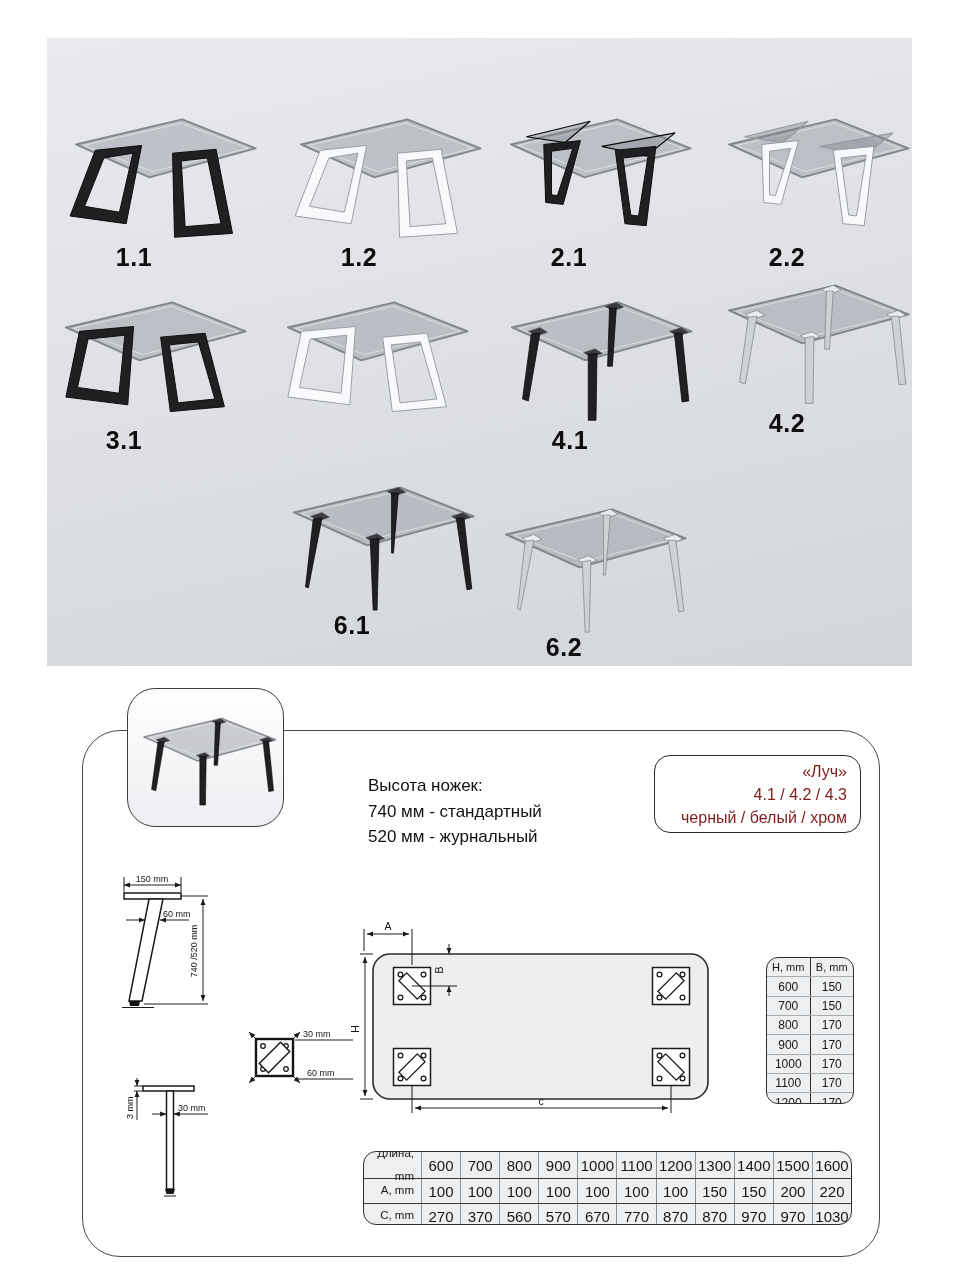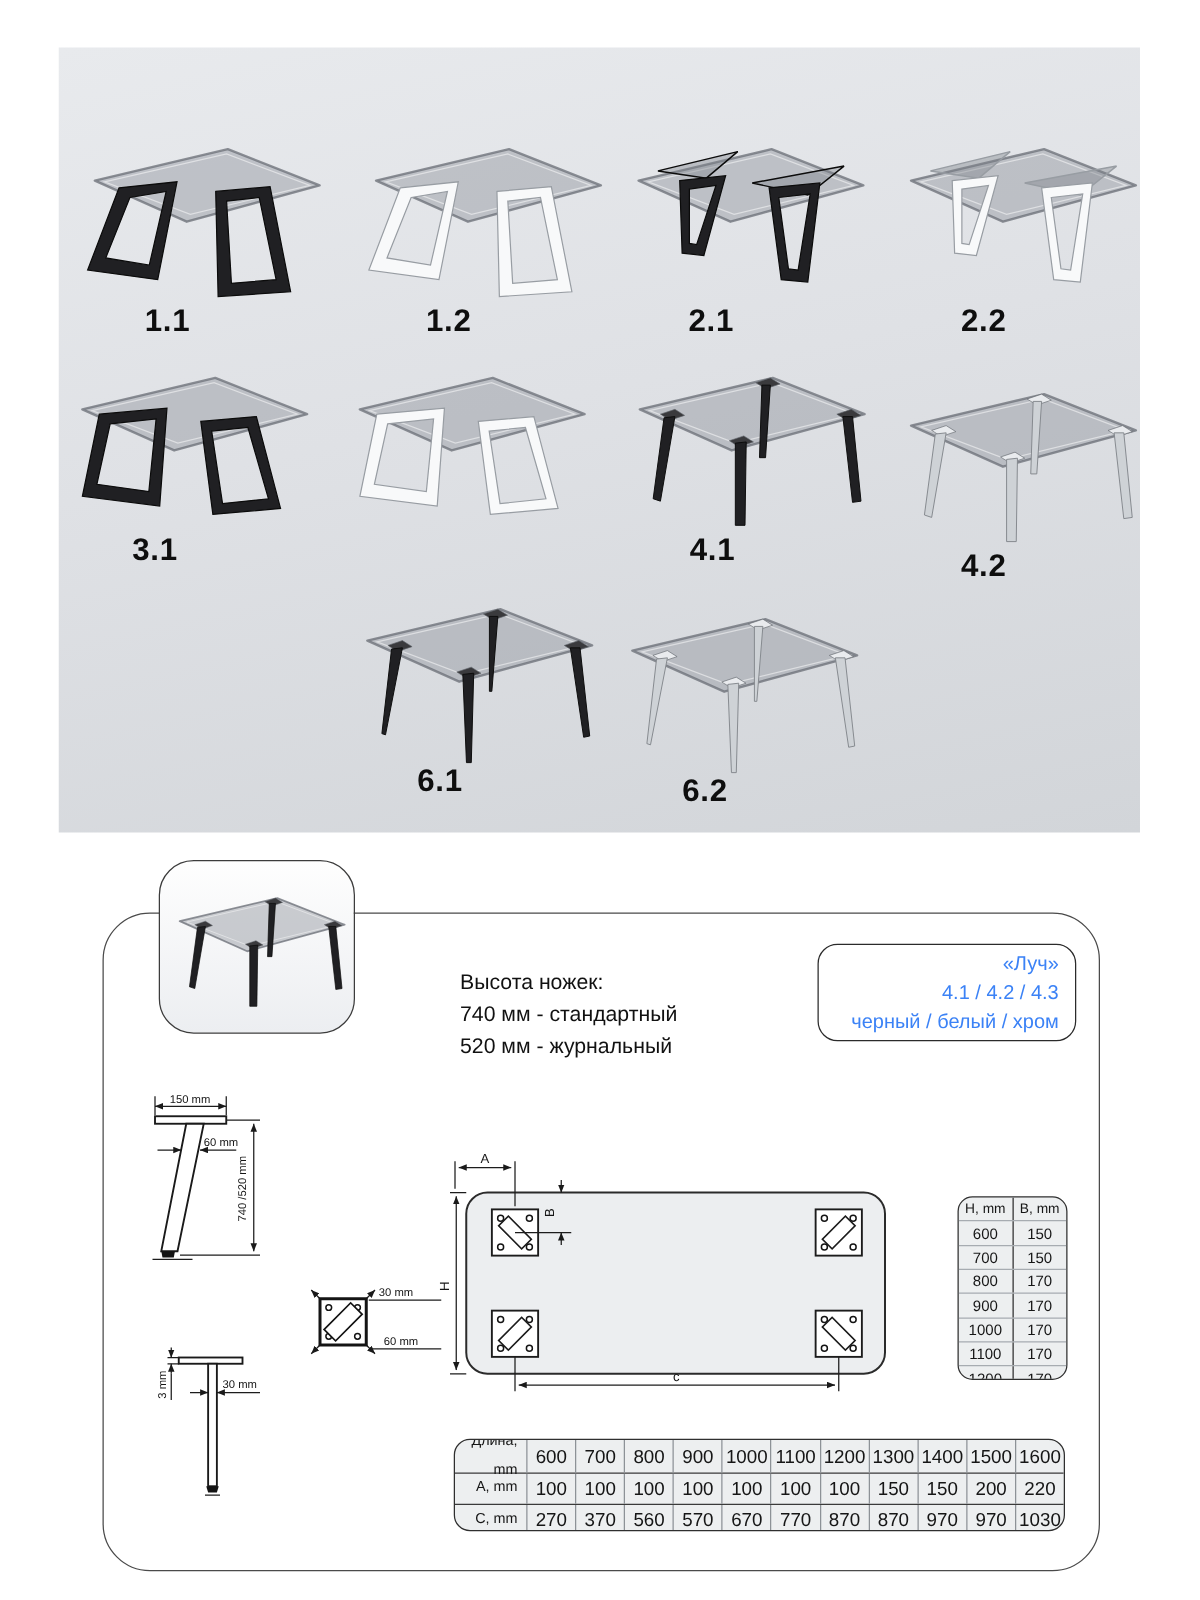--- a/index.html
+++ b/index.html
@@ -17,21 +17,21 @@
   
   .card{position:absolute;left:82px;top:730px;width:796px;height:525px;background:#fff;
         border:1.5px solid #4a4a4a;border-radius:38px;}
   .thumb{position:absolute;left:127px;top:688px;width:157px;height:139px;box-sizing:border-box;
          border:1.7px solid #3c3c3c;border-radius:28px;padding:5px 3px;
          background:linear-gradient(180deg,#fefefe,#eceef1);}
   .thumb svg{display:block;width:100%;height:100%;}
   .height-info{position:absolute;left:285px;top:42px;font-size:17px;line-height:25.5px;color:#111;}
   .luch-box{position:absolute;left:571px;top:24px;width:207px;height:78px;box-sizing:border-box;
             border:1.7px solid #2b2b2b;border-radius:16px;display:flex;flex-direction:column;
-            justify-content:center;text-align:right;padding-right:13px;font-size:16px;line-height:23px;color:#3b82f6;}
+            justify-content:center;text-align:right;padding-right:13px;font-size:16px;line-height:23px;color:#7f1d1d;}
 
   
   .drw{position:absolute;}
   .dl{stroke:#1c1c1c;stroke-width:1;fill:none;}
   .part{fill:#fff;stroke:#1a1a1a;stroke-width:1.5;}
   .hole{fill:#fff;stroke:#141414;stroke-width:1.2;}
   .dim{font-size:9px;fill:#151515;font-family:"Liberation Sans",sans-serif;}
   .dimB{font-size:10.5px;fill:#151515;font-family:"Liberation Sans",sans-serif;}
 
   
@@ -147,21 +147,21 @@
           <polygon points="181,50 193,46 201,51 189,55" fill="#3a3a3d" stroke="rgba(95,100,106,.65)" stroke-width="0.8"></polygon>
           <polygon points="92,72 104,68 112,73 100,77" fill="#3a3a3d" stroke="rgba(95,100,106,.65)" stroke-width="0.8"></polygon>
           <polygon points="38,53 47,52 35,122 29,120" fill="#202023" stroke="#0b0b0b" stroke-width="0.8"></polygon>
           <polygon points="119,26 126,26 122,86 117,86" fill="#202023" stroke="#0b0b0b" stroke-width="0.8"></polygon>
           <polygon points="186,52 194,52 201,122 194,123" fill="#202023" stroke="#0b0b0b" stroke-width="0.8"></polygon>
           <polygon points="97,74 106,73 105,142 97,142" fill="#202023" stroke="#0b0b0b" stroke-width="0.8"></polygon>
         </svg>
       </div>
     <div class="fig-label">4.1</div>
   </div>
-  <div class="fig" style="left:661px;top:258px">
+  <div class="fig" style="left:661px;top:228px">
     <div class="fig-art">
         <svg viewBox="0 0 210 150" width="100%" height="100%">
           <polygon points="18,46 128,20 204,50 94,80" fill="rgba(148,153,160,0.48)" stroke="rgba(105,110,117,0.75)" stroke-width="2" stroke-linejoin="round"></polygon>
           <polygon points="26,47 127,24 196,50 97,74" fill="none" stroke="rgba(255,255,255,0.5)" stroke-width="1"></polygon>
           <polygon points="35,50 47,46 55,51 43,55" fill="#e9ebee" stroke="rgba(95,100,106,.65)" stroke-width="0.8"></polygon>
           <polygon points="114,24 126,20 134,25 122,29" fill="#e9ebee" stroke="rgba(95,100,106,.65)" stroke-width="0.8"></polygon>
           <polygon points="181,50 193,46 201,51 189,55" fill="#e9ebee" stroke="rgba(95,100,106,.65)" stroke-width="0.8"></polygon>
           <polygon points="92,72 104,68 112,73 100,77" fill="#e9ebee" stroke="rgba(95,100,106,.65)" stroke-width="0.8"></polygon>
           <polygon points="38,53 47,52 35,122 29,120" fill="#ced2d6" stroke="#84888d" stroke-width="0.8"></polygon>
           <polygon points="119,26 126,26 122,86 117,86" fill="#ced2d6" stroke="#84888d" stroke-width="0.8"></polygon>
@@ -181,21 +181,21 @@
           <polygon points="181,50 193,46 201,51 189,55" fill="#3a3a3d" stroke="rgba(95,100,106,.65)" stroke-width="0.8"></polygon>
           <polygon points="92,72 104,68 112,73 100,77" fill="#3a3a3d" stroke="rgba(95,100,106,.65)" stroke-width="0.8"></polygon>
           <polygon points="38,53 47,52 33,124 30,123" fill="#202023" stroke="#0b0b0b" stroke-width="0.8"></polygon>
           <polygon points="119,26 126,26 121,88 119,88" fill="#202023" stroke="#0b0b0b" stroke-width="0.8"></polygon>
           <polygon points="186,52 194,52 202,125 197,126" fill="#202023" stroke="#0b0b0b" stroke-width="0.8"></polygon>
           <polygon points="97,74 106,73 104,147 100,147" fill="#202023" stroke="#0b0b0b" stroke-width="0.8"></polygon>
         </svg>
       </div>
     <div class="fig-label">6.1</div>
   </div>
-  <div class="fig" style="left:438px;top:438px">
+  <div class="fig" style="left:438px;top:452px">
     <div class="fig-art">
         <svg viewBox="0 0 210 150" width="100%" height="100%">
           <polygon points="18,46 128,20 204,50 94,80" fill="rgba(148,153,160,0.48)" stroke="rgba(105,110,117,0.75)" stroke-width="2" stroke-linejoin="round"></polygon>
           <polygon points="26,47 127,24 196,50 97,74" fill="none" stroke="rgba(255,255,255,0.5)" stroke-width="1"></polygon>
           <polygon points="35,50 47,46 55,51 43,55" fill="#e9ebee" stroke="rgba(95,100,106,.65)" stroke-width="0.8"></polygon>
           <polygon points="114,24 126,20 134,25 122,29" fill="#e9ebee" stroke="rgba(95,100,106,.65)" stroke-width="0.8"></polygon>
           <polygon points="181,50 193,46 201,51 189,55" fill="#e9ebee" stroke="rgba(95,100,106,.65)" stroke-width="0.8"></polygon>
           <polygon points="92,72 104,68 112,73 100,77" fill="#e9ebee" stroke="rgba(95,100,106,.65)" stroke-width="0.8"></polygon>
           <polygon points="38,53 47,52 33,124 30,123" fill="#ced2d6" stroke="#84888d" stroke-width="0.8"></polygon>
           <polygon points="119,26 126,26 121,88 119,88" fill="#ced2d6" stroke="#84888d" stroke-width="0.8"></polygon>

